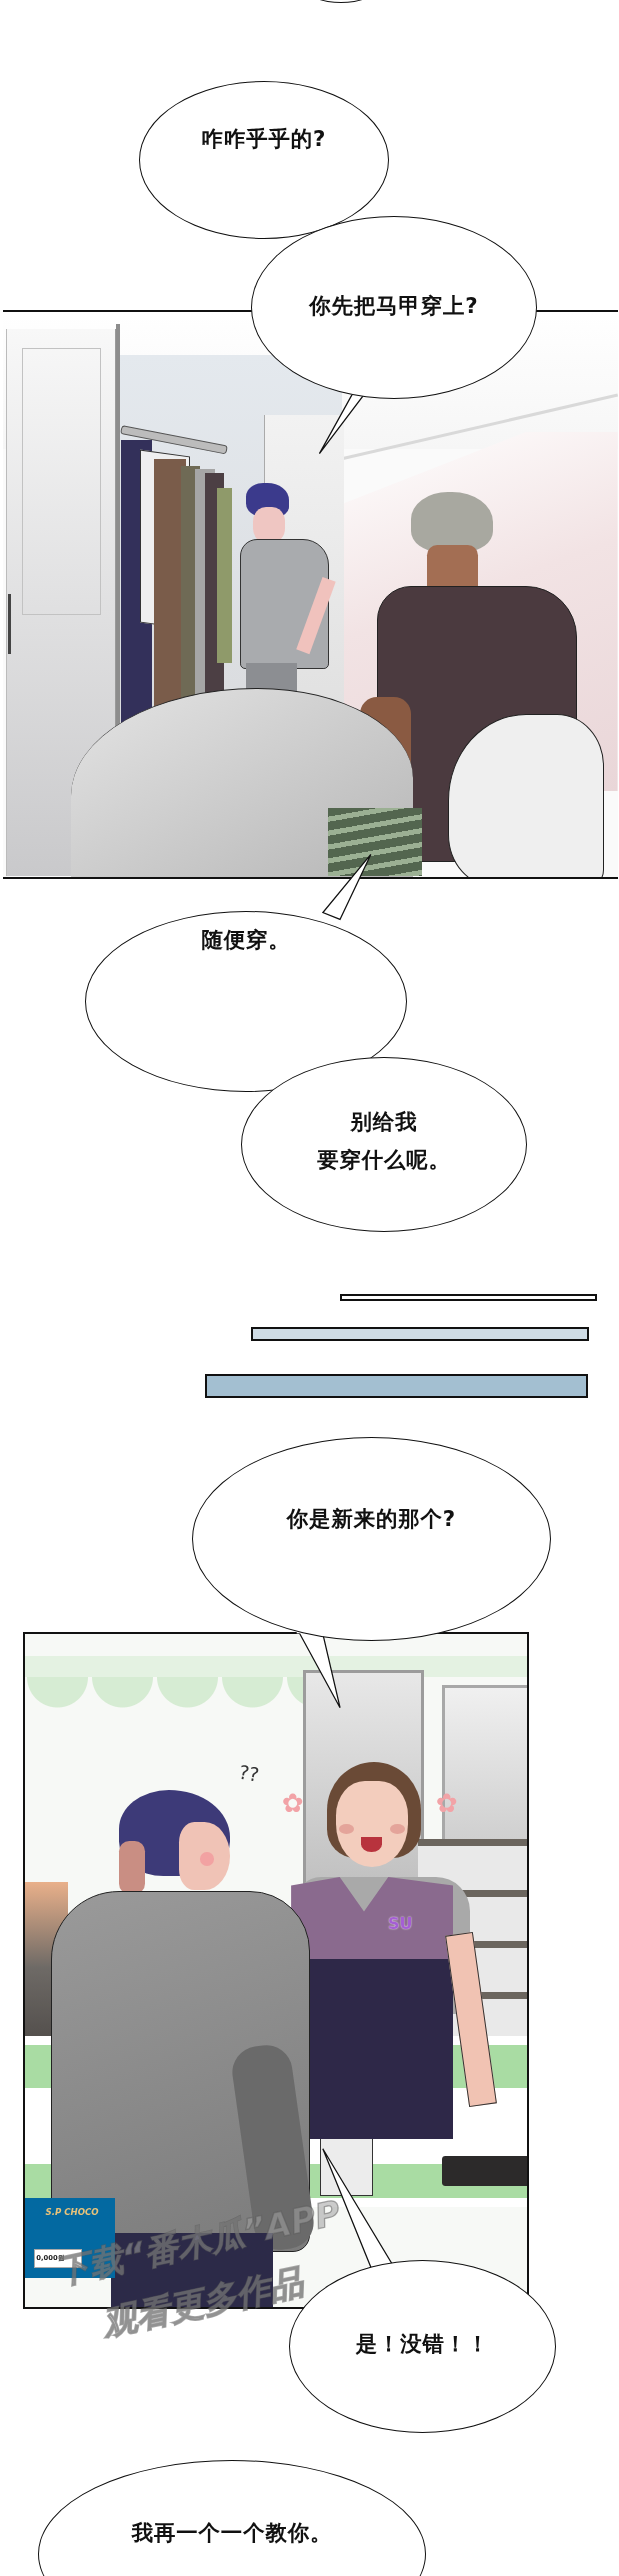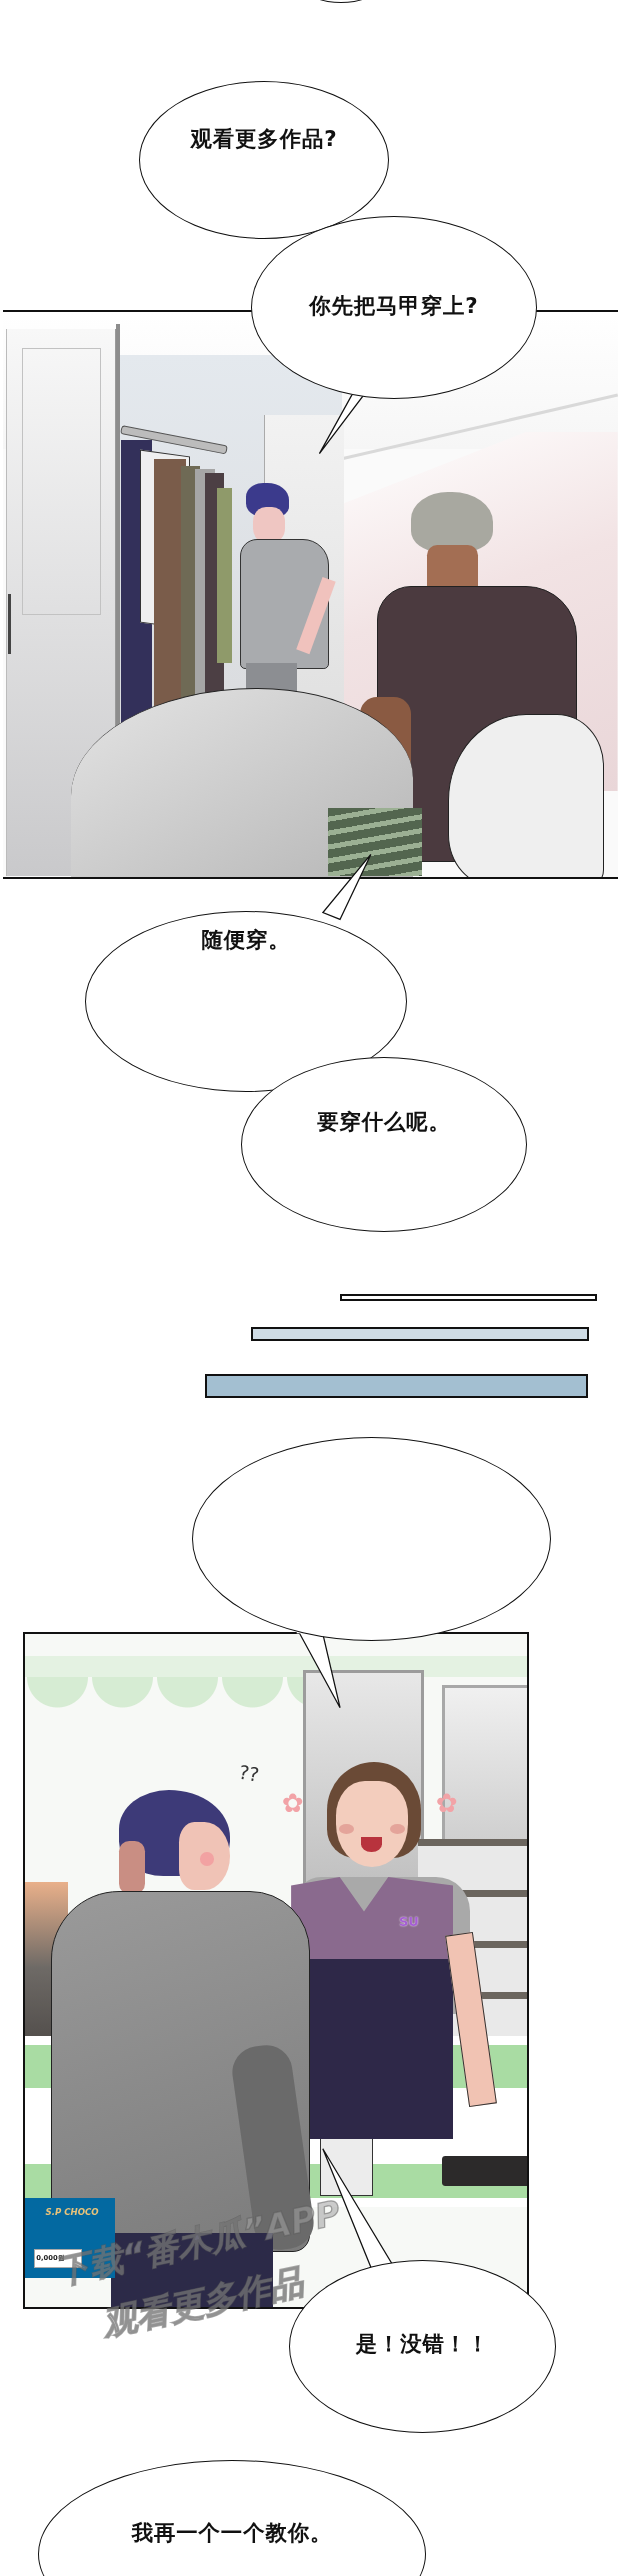--- a/index.html
+++ b/index.html
@@ -63,54 +63,56 @@
     <div class="abs" style="left:0;top:205px;width:51px;height:128px;background:#8a5a42;border-radius:17px;"></div>
   </div>
 
   <div class="abs" style="left:68px;top:376px;width:342px;height:197px;background:linear-gradient(150deg,#e4e4e4,#b5b5b5);border-top:1.7px solid #222;border-radius:60% 50% 0 0;"></div>
   <div class="abs" style="left:445px;top:402px;width:154px;height:171px;background:#efefef;border:1.7px solid #222;border-radius:50% 30% 10% 30%;"></div>
   <div class="abs" style="left:325px;top:496px;width:94px;height:68px;background:repeating-linear-gradient(170deg,#53664f 0 8.6px,#9bb093 8.6px 13.7px);"></div>
 </div>
 
 <div class="bubble" style="left:139px;top:81px;width:250px;height:158px;"></div>
 <div class="btext" style="left:139px;top:120px;width:250px;">
-  <div>观看更多作品?</div>
+  <div>咋咋乎乎的?</div>
 </div>
 
 <div class="bubble" style="left:251px;top:216px;width:286px;height:183px;"></div>
 <svg class="tail" style="left:316px;top:389px;" width="51" height="68" viewBox="0 0 60 80">
   <polygon points="45,2 60,2 4,76" fill="#fff" stroke="#111" stroke-width="1.5"></polygon>
   <line x1="40" y1="4" x2="65" y2="4" stroke="#fff" stroke-width="6"></line>
 </svg>
 <div class="btext" style="left:251px;top:287px;width:286px;">
   <div>你先把马甲穿上?</div>
 </div>
 
 <svg class="tail" style="left:316px;top:851px;" width="60" height="77" viewBox="0 0 70 90">
   <polygon points="64,4 8,72 28,80" fill="#fff" stroke="#111" stroke-width="1.5"></polygon>
 </svg>
 <div class="bubble" style="left:85px;top:911px;width:322px;height:181px;"></div>
 <div class="btext" style="left:85px;top:921px;width:322px;">
   <div>随便穿。</div>
 </div>
 <div class="bubble" style="left:241px;top:1057px;width:286px;height:175px;"></div>
 <div class="btext" style="left:241px;top:1103px;width:286px;">
+  <div>别给我</div>
   <div>要穿什么呢。</div>
 </div>
 
 <div class="bar" style="left:340px;top:1294px;width:257px;height:6.8px;background:#ffffff;"></div>
 <div class="bar" style="left:251px;top:1327px;width:338px;height:13.7px;background:#cfdce5;"></div>
 <div class="bar" style="left:205px;top:1374px;width:383px;height:24px;background:#a3bfd1;"></div>
 
 <div class="bubble" style="left:192px;top:1437px;width:359px;height:204px;"></div>
 <svg class="tail" style="left:295px;top:1629px;" width="51" height="86" viewBox="0 0 60 100">
   <polygon points="4,2 32,2 53,92" fill="#fff" stroke="#111" stroke-width="1.5"></polygon>
   <line x1="2" y1="2" x2="34" y2="2" stroke="#fff" stroke-width="5"></line>
 </svg>
 <div class="btext" style="left:192px;top:1500px;width:359px;">
+  <div>你是新来的那个?</div>
 </div>
 
 <div class="panel" style="left:23px;top:1632px;width:506px;height:677px;border:2.1px solid #111;background:#f7f9f6;">
 
   <div class="abs" style="left:0;top:22px;width:506px;height:20.5px;background:#e4f2e2;"></div>
   <div class="abs" style="left:0;top:43px;width:282px;height:34px;background:radial-gradient(circle at 50% 0,#d6ecd3 30px,transparent 31px) 0 0/65px 38px repeat-x;"></div>
 
   <div class="abs" style="left:278px;top:36px;width:115px;height:231px;background:linear-gradient(#e8e8e8,#bdbdbd);border:3.4px solid #9c9c9c;"></div>
   <div class="abs" style="left:417px;top:51px;width:89px;height:154px;background:linear-gradient(#f0f0f0,#cfcfcf);border:3.4px solid #a8a8a8;"></div>
 
@@ -128,21 +130,21 @@
 
   <div class="abs" style="left:261px;top:128px;width:222px;height:359px;">
     <div class="abs" style="left:41px;top:0;width:94px;height:96px;background:#6a4a36;border-radius:50% 50% 30% 30%;"></div>
     <div class="abs" style="left:50px;top:19px;width:72px;height:86px;background:#f3cdbd;border-radius:40% 40% 50% 50%;"></div>
     <div class="abs" style="left:53px;top:62px;width:15.4px;height:10.3px;background:#e4a49a;border-radius:50%;"></div>
     <div class="abs" style="left:104px;top:62px;width:15.4px;height:10.3px;background:#e4a49a;border-radius:50%;"></div>
     <div class="abs" style="left:75px;top:75px;width:20.5px;height:15.4px;background:#b8333d;border-radius:0 0 50% 50%;"></div>
     <div class="abs" style="left:8.6px;top:115px;width:175px;height:137px;background:#a9a9a9;border-radius:26px 34px 0 0;"></div>
     <div class="abs" style="left:5.1px;top:115px;width:162px;height:86px;background:#8a6a8e;clip-path:polygon(0 10%,30% 0,45% 40%,60% 0,100% 10%,100% 100%,0 100%);"></div>
     <div class="abs" style="left:5.1px;top:197px;width:162px;height:180px;background:#2e2848;"></div>
-    <div class="abs" style="left:113px;top:152px;color:#a55fd4;font-weight:bold;font-size:13px;text-shadow:0 0 1.7px #fff;">SU</div>
+    <div class="abs" style="left:102px;top:152px;color:#a55fd4;font-weight:bold;font-size:16px;text-shadow:0 0 1.7px #fff;">SU</div>
     <div class="abs" style="left:171px;top:171px;width:26px;height:171px;background:#f1c3b3;border:0.9px solid #333;transform:rotate(-8deg);"></div>
   </div>
 
   <div class="abs" style="left:257px;top:154px;color:#f2a3a7;font-size:26px;">✿</div>
   <div class="abs" style="left:411px;top:154px;color:#f2a3a7;font-size:26px;">✿</div>
 
   <div class="abs" style="left:0;top:137px;width:282px;height:547px;">
     <div class="abs" style="left:214px;top:-8.6px;font-size:19px;color:#333;transform:rotate(10deg);">??</div>
     <div class="abs" style="left:94px;top:19px;width:111px;height:86px;background:#3d3a78;border-radius:45% 55% 40% 40%;"></div>
     <div class="abs" style="left:154px;top:51px;width:51px;height:68px;background:#f0c3b6;border-radius:30% 50% 50% 30%;"></div>

